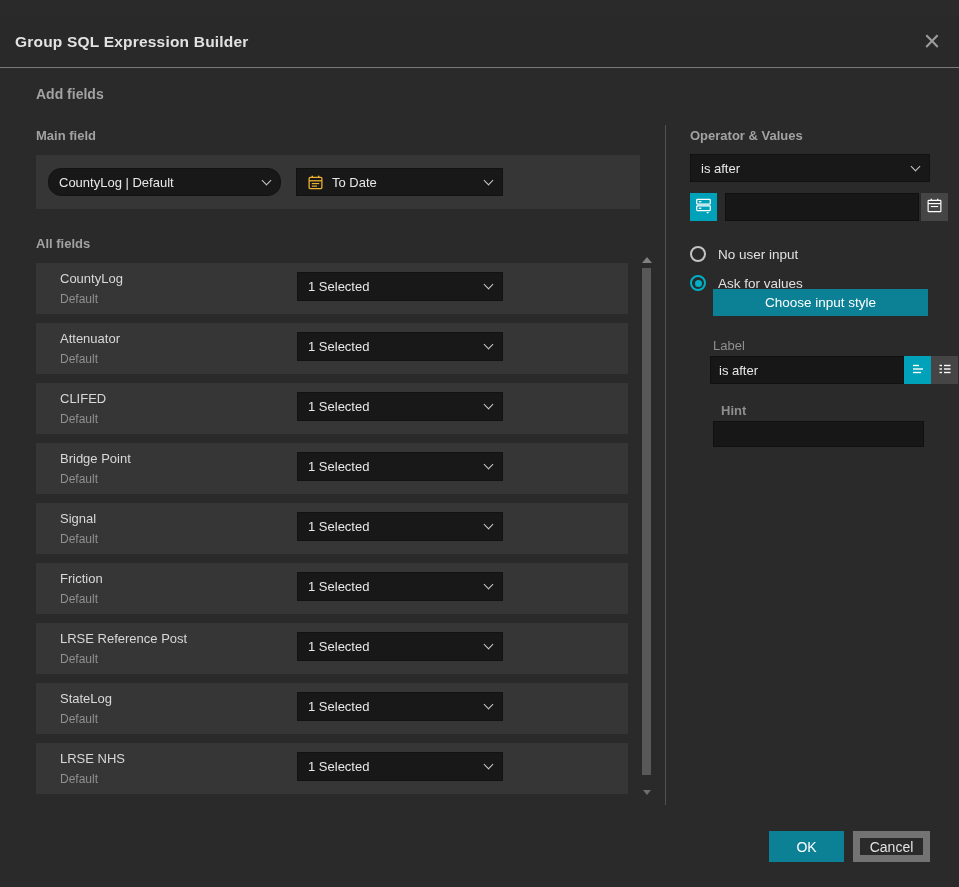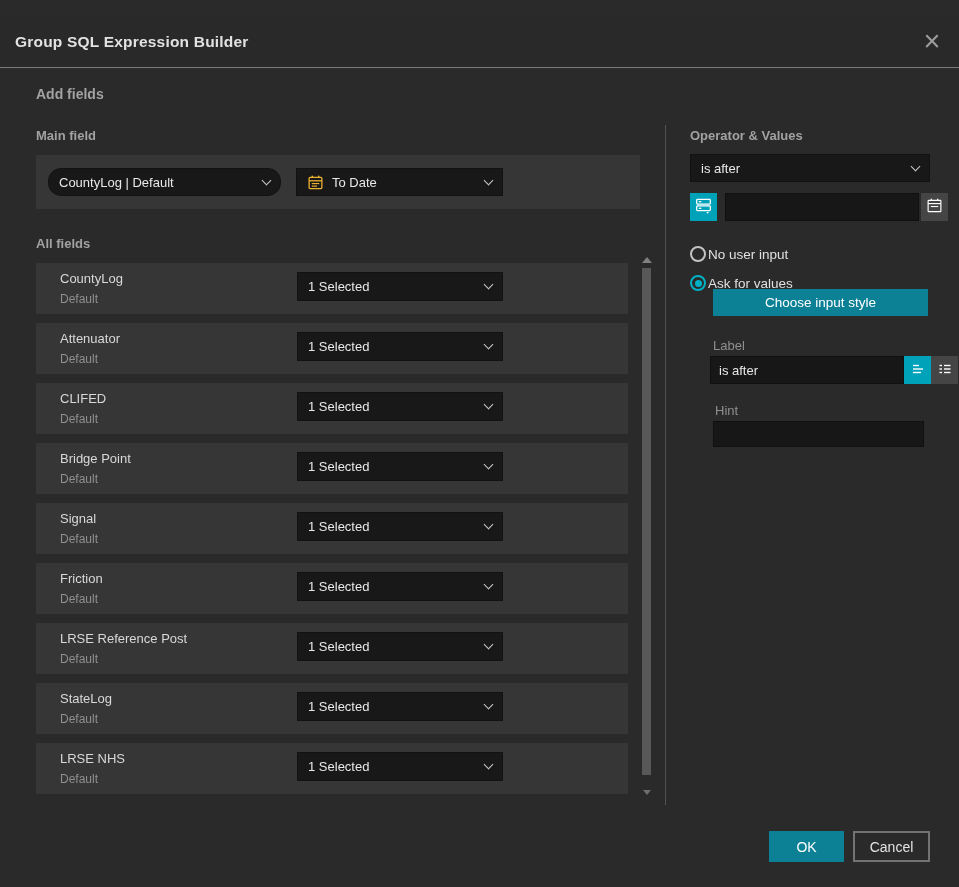--- a/index.html
+++ b/index.html
@@ -56,40 +56,40 @@
 
   
   .right{position:absolute;left:690px;top:52px;width:240px;height:760px;}
   .h-ops{position:absolute;top:76px;}
   .op-sel{position:absolute;top:102px;left:0;width:240px;height:28px;}
   .date-row{position:absolute;top:141px;left:0;width:240px;height:28px;display:flex;align-items:stretch;}
   .sq-btn{width:27px;flex:none;display:flex;align-items:center;justify-content:center;cursor:pointer;border:none;}
   .sq-teal{background:var(--teal-bright);}
   .sq-gray{background:#454545;}
   .date-input{flex:1;margin:0 2px 0 8px;background:var(--field-darker);border:1px solid #0f0f0f;}
-  .radio-row{position:absolute;left:0;display:flex;align-items:center;gap:2px;cursor:pointer;}
+  .radio-row{position:absolute;left:0;display:flex;align-items:center;gap:12px;cursor:pointer;}
   .r1{top:194px;} .r2{top:223px;}
   .radio{width:16px;height:16px;border-radius:50%;border:2px solid #c3c3c3;flex:none;position:relative;background:transparent;}
   .radio.checked{border-color:var(--radio-teal);}
   .radio.checked::after{content:"";position:absolute;left:2.5px;top:2.5px;width:7px;height:7px;border-radius:50%;background:var(--radio-teal);}
   .radio-lbl{font-size:13.5px;color:#e0e0e0;}
   .choose-btn{position:absolute;left:23px;top:237px;width:215px;height:27px;background:var(--teal);border:none;color:#fff;font-size:13.5px;font-family:"Liberation Sans",sans-serif;cursor:pointer;}
   .lbl-cap{position:absolute;left:23px;top:286px;font-size:13px;color:var(--txt-dim);}
   .label-row{position:absolute;left:20px;top:304px;width:216px;height:28px;display:flex;}
   .label-input{flex:1;height:28px;background:#141414;border:1px solid #0f0f0f;}
   .ic-btn{width:27px;height:28px;flex:none;display:flex;align-items:center;justify-content:center;cursor:pointer;border:none;}
   .ic-active{background:var(--teal-bright);}
   .ic-idle{background:#454545;}
-  .hint-cap{position:absolute;left:25px;top:351px;font-size:13px;color:var(--txt-dim);}
+  .hint-cap{position:absolute;left:31px;top:351px;font-size:13px;color:var(--txt-dim);font-weight:bold;}
   .hint-input{position:absolute;left:23px;top:369px;width:211px;height:26px;background:#1c1c1c;border:1px solid #141414;}
 
   
   .footer{position:absolute;right:29px;top:831px;display:flex;gap:9px;}
   .ok-btn{width:75px;height:31px;background:var(--teal);border:none;color:#fff;font-size:14px;font-family:"Liberation Sans",sans-serif;cursor:pointer;}
-  .cancel-btn{width:77px;height:31px;background:transparent;border:2px solid #737373;color:#e3e3e3;font-size:14px;font-family:"Liberation Sans",sans-serif;cursor:pointer;}
+  .cancel-btn{width:77px;height:31px;background:transparent;border:7px solid #737373;color:#e3e3e3;font-size:14px;font-family:"Liberation Sans",sans-serif;cursor:pointer;}
 </style>
 </head>
 <body>
 
 <div class="dialog">
 
   <div class="hdr">
     <div class="hdr-title">Group SQL Expression Builder</div>
     <div class="close-x">×</div>
   </div>

